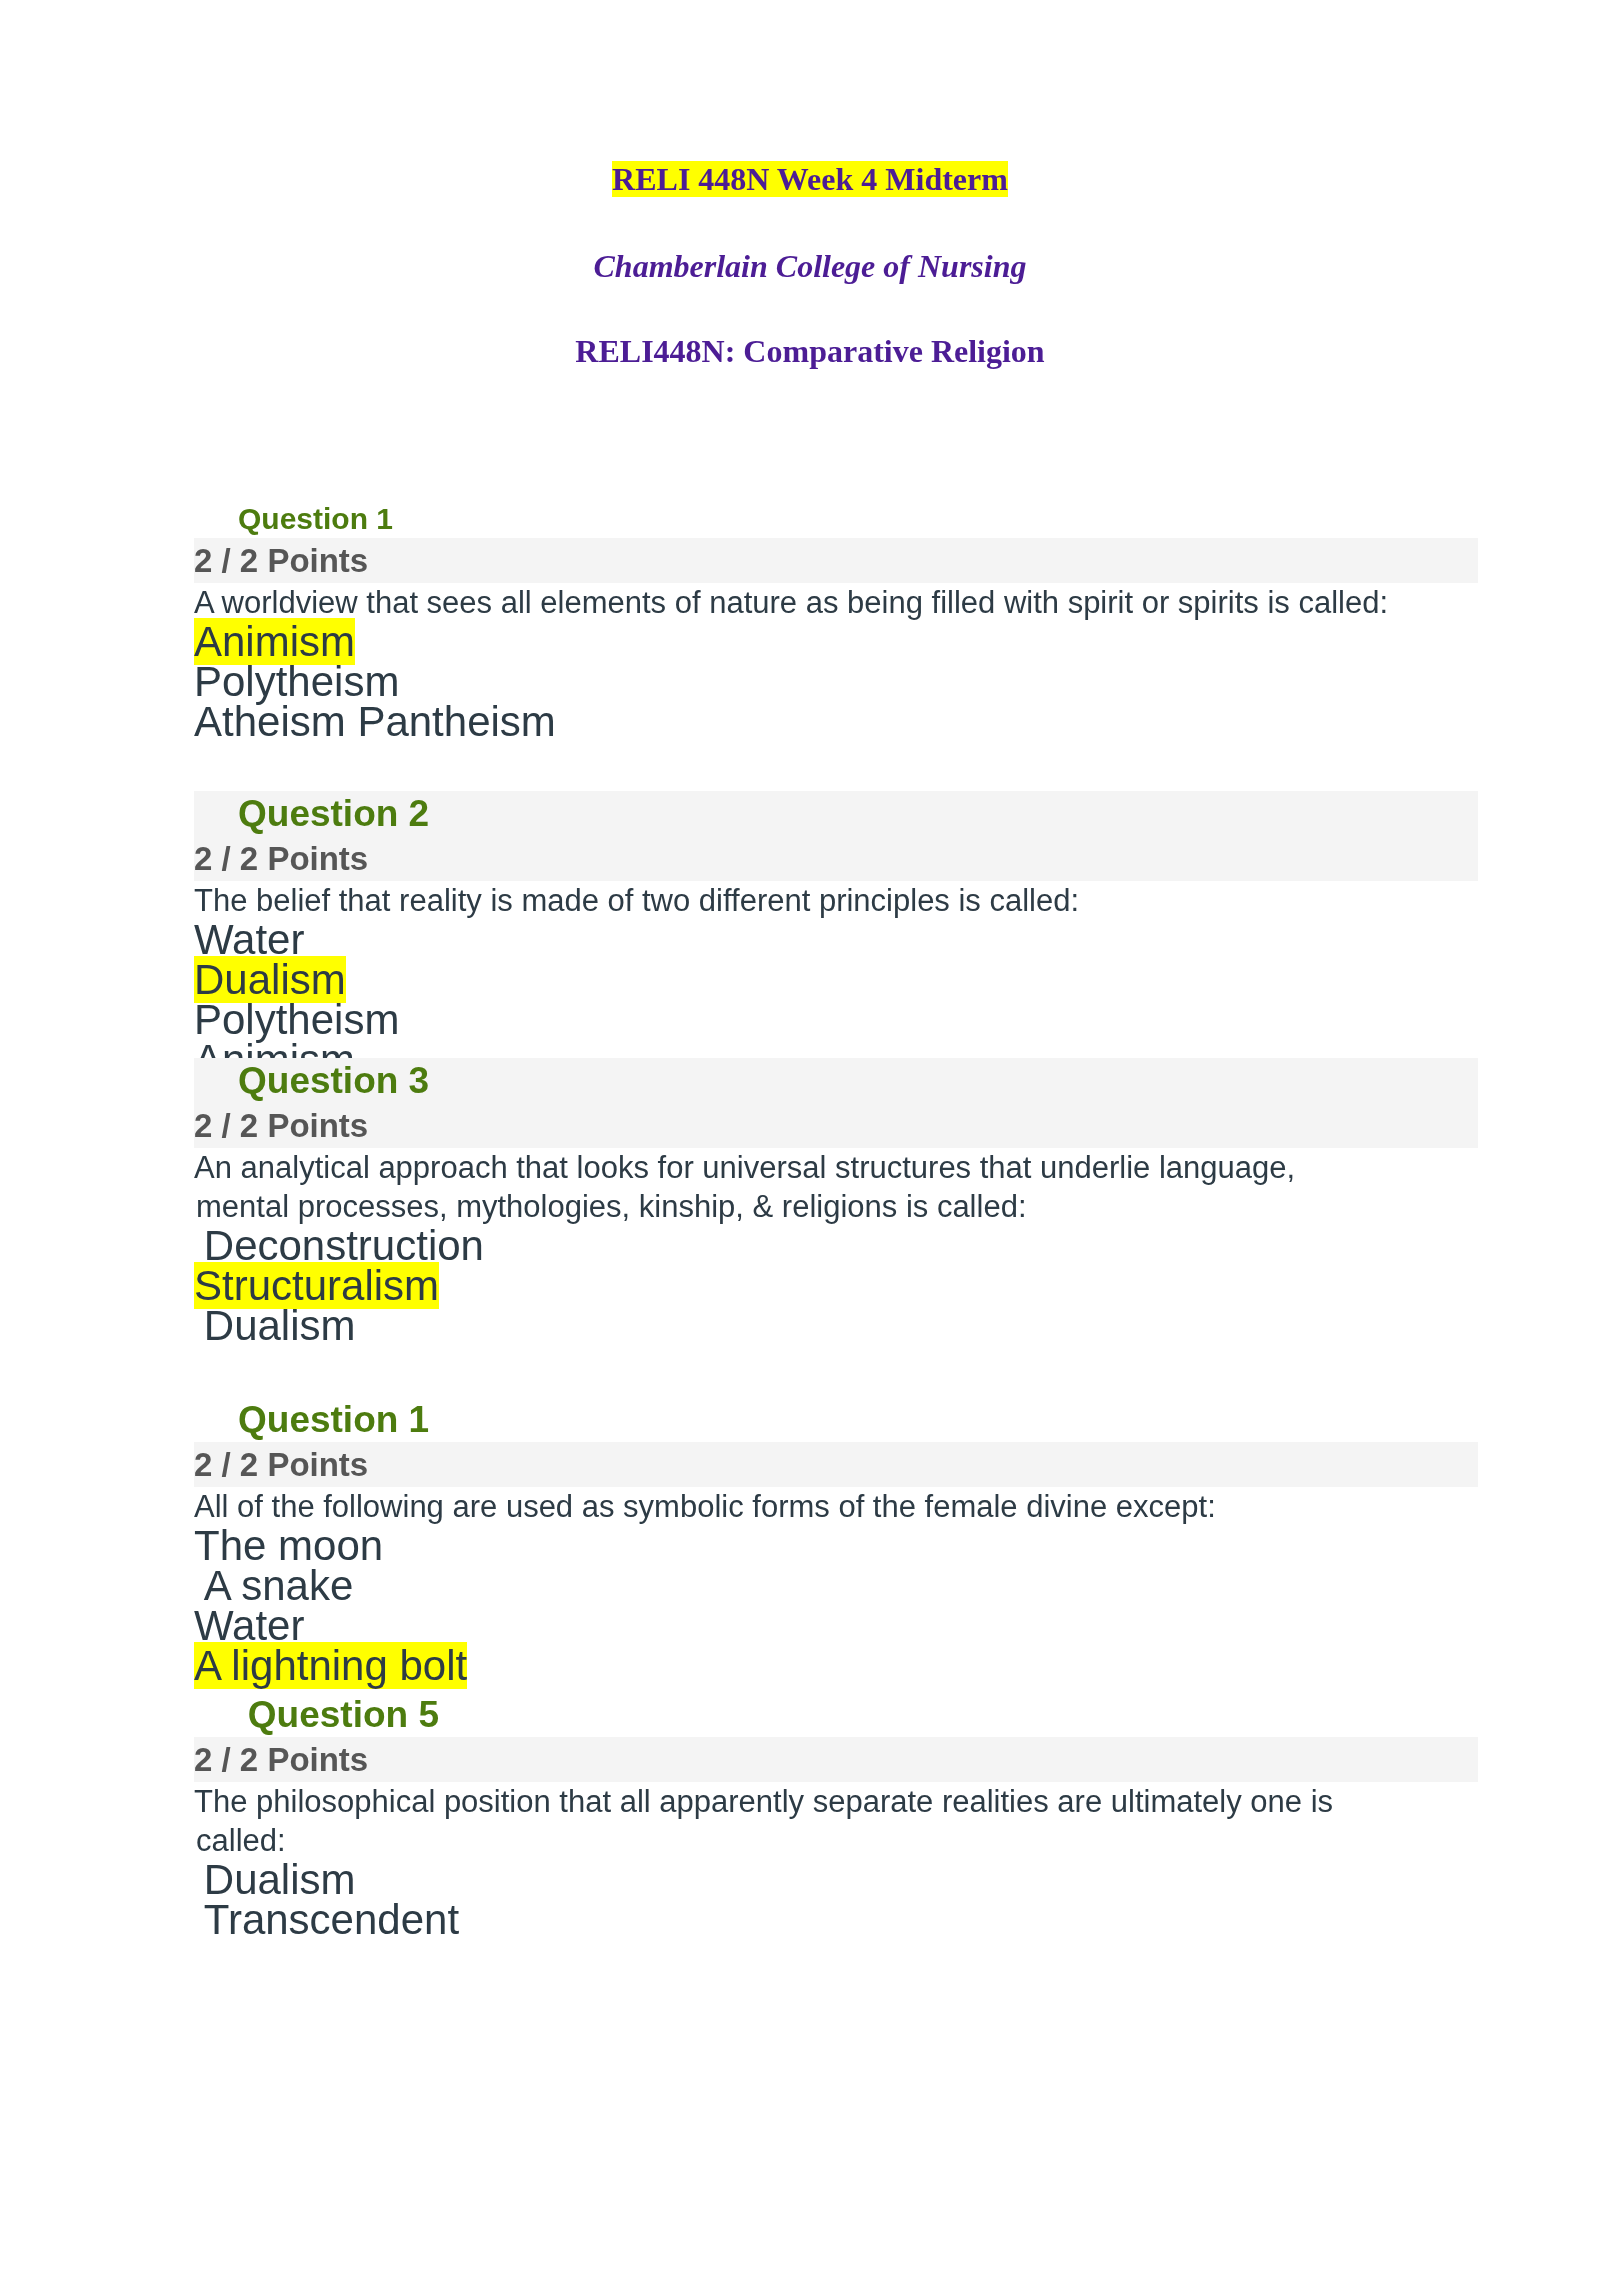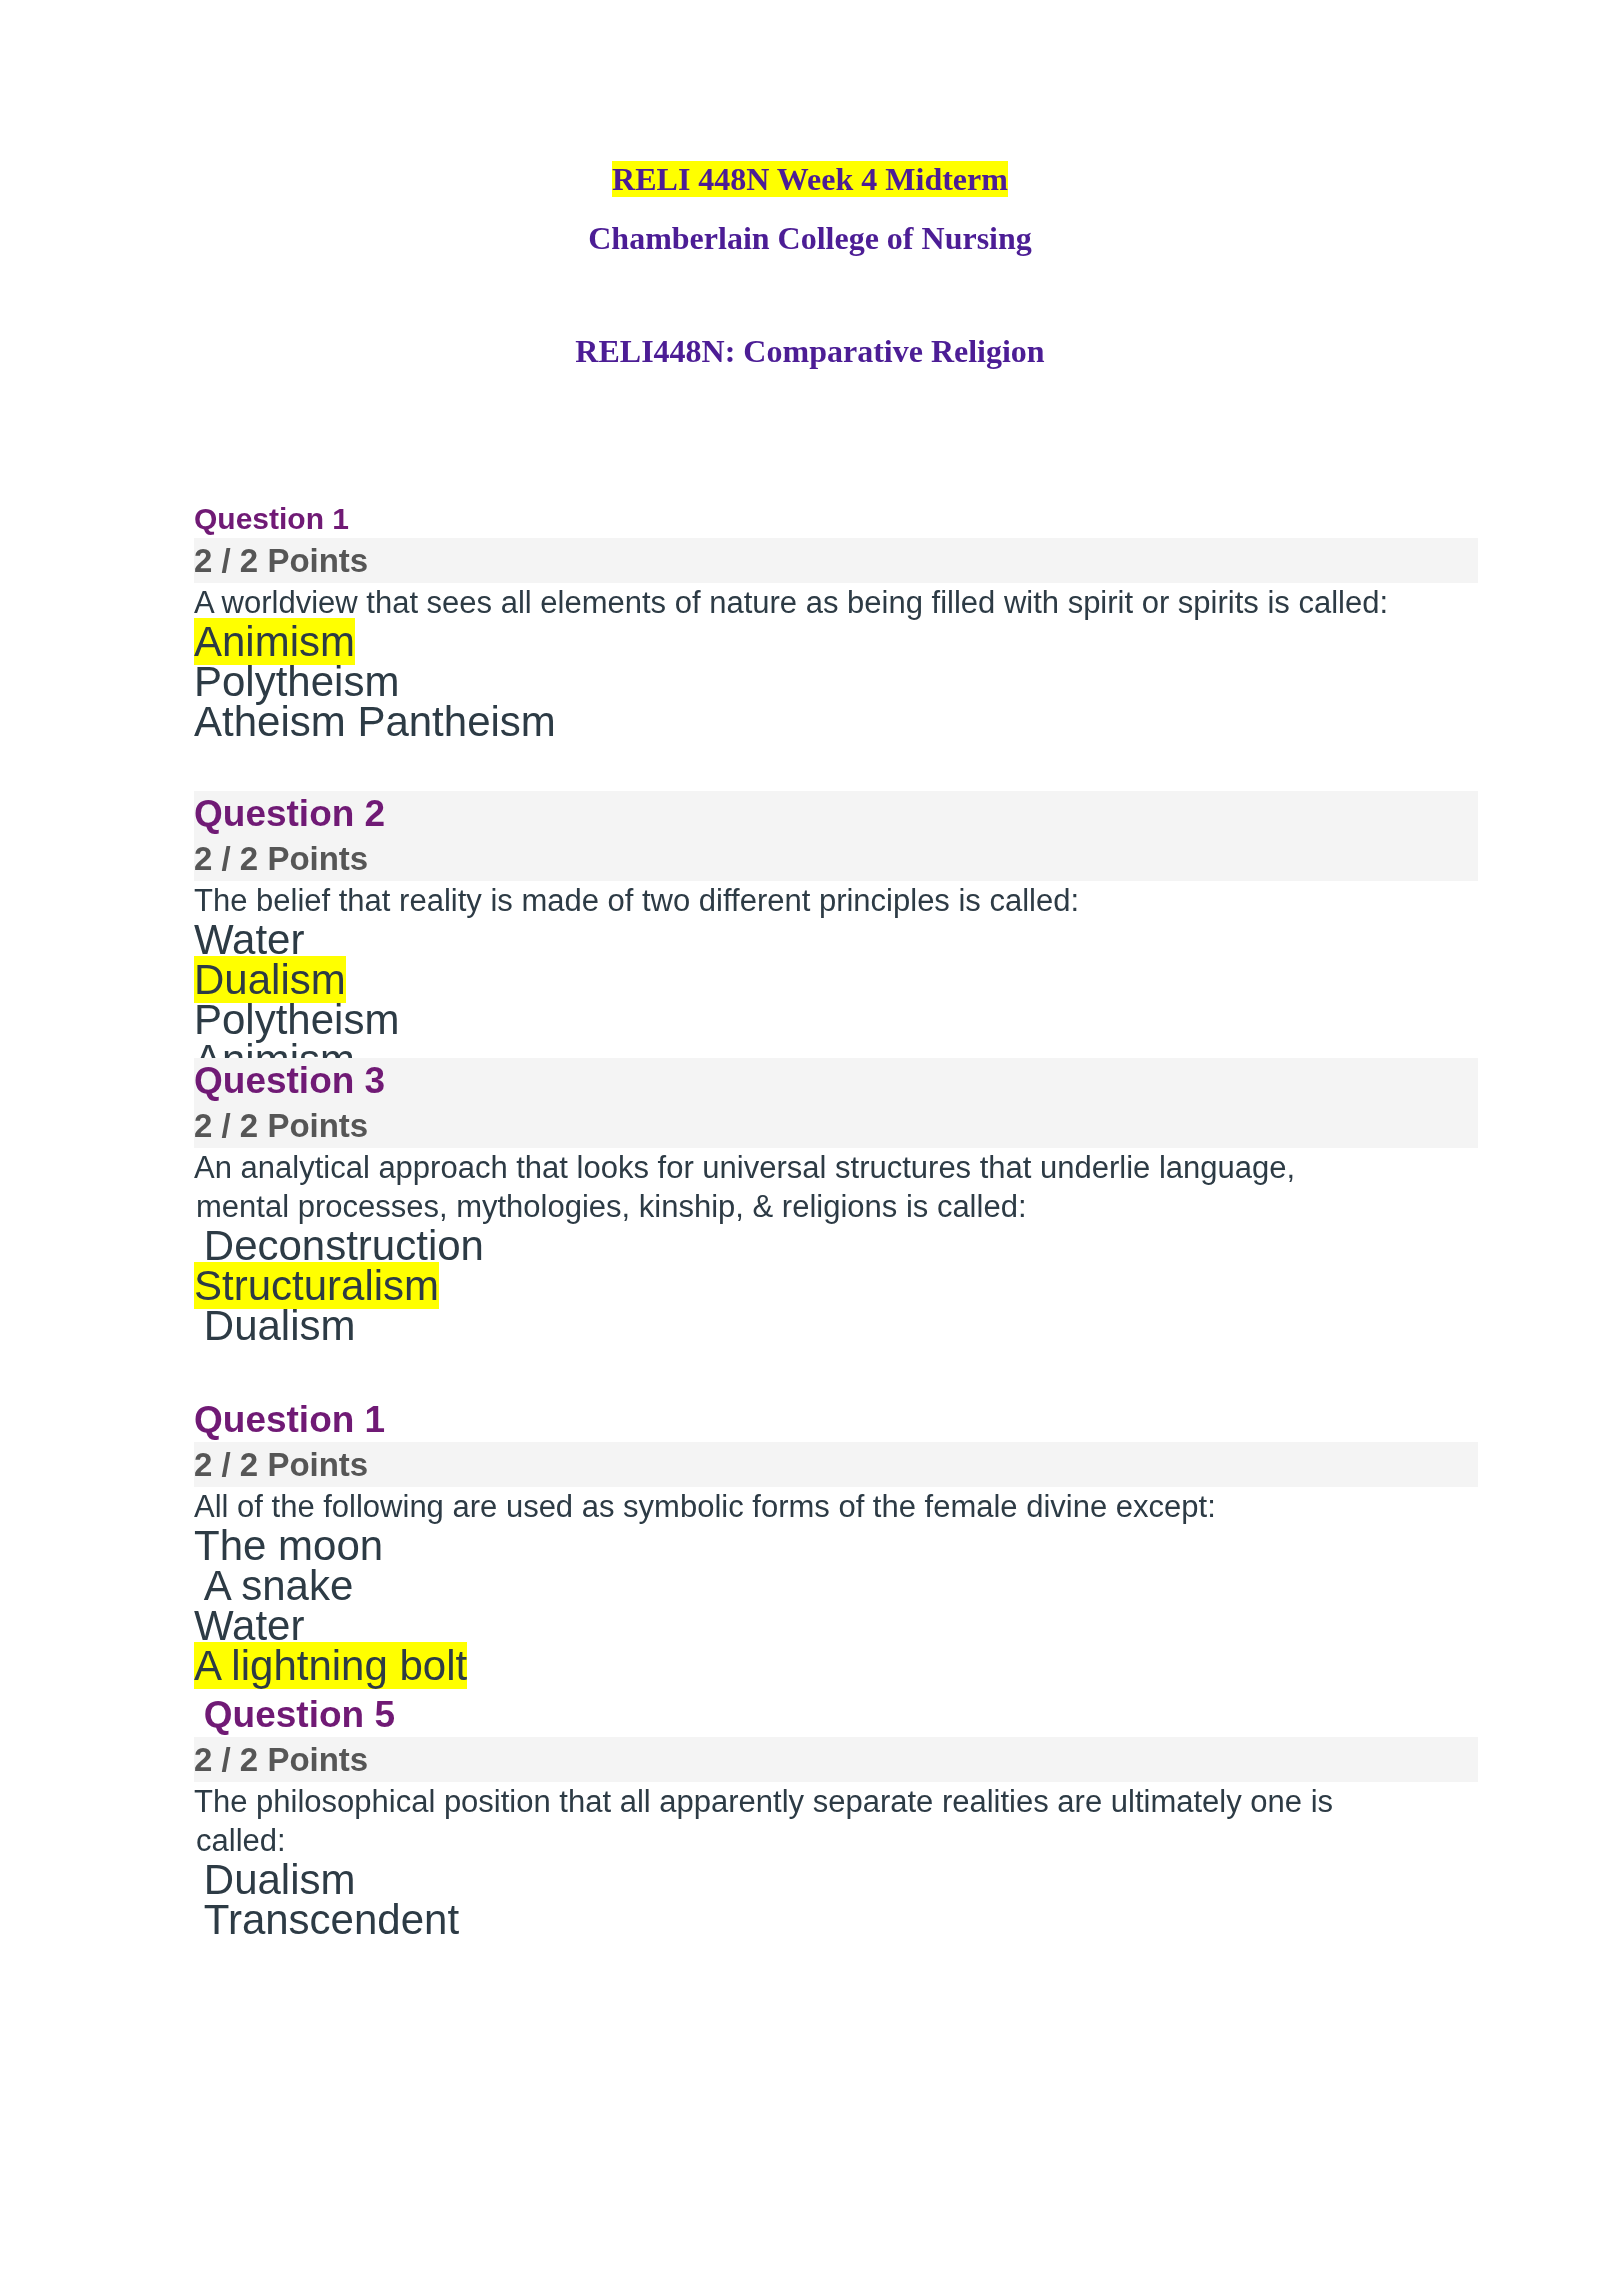--- a/index.html
+++ b/index.html
@@ -2,35 +2,35 @@
 <html><head>
 <meta charset="utf-8">
 <style>
   html, body { margin:0; padding:0; background:#ffffff; }
   body { width:1620px; height:2293px; position:relative; overflow:hidden; }
   .center-line { position:absolute; left:0; width:1620px; text-align:center;
     font-family:"Liberation Serif", serif; font-weight:bold; font-size:32px; color:#4c1d95; line-height:39px; }
   .hl { background:#ffff00; }
   .q { position:absolute; left:194px; width:1284px; font-family:"Liberation Sans", sans-serif; color:#2d3b45; }
   .qhead { background:#f4f4f4; }
-  .qtitle { font-weight:bold; font-size:37px; line-height:45px; color:#701a75; }
+  .qtitle { font-weight:bold; font-size:37px; line-height:45px; color:#4d7c0f;margin-left:44px; }
   .qtitle.small { font-size:30px; line-height:39px; }
   .pts { font-weight:bold; font-size:33px; line-height:45px; color:#565656; background:#f4f4f4; }
   .qtext { font-size:31px; line-height:39px; }
   .opt { font-size:42px; line-height:40px; display:block; }
   .opt span { padding:0; }
   .indent { padding-left:9.8px; }
 </style>
 </head>
 <body>
 
 <div class="center-line" style="top:160px;">
   <span class="hl">RELI 448N Week 4 Midterm</span>
 </div>
-<div class="center-line" style="top:219px;">Chamberlain College of Nursing</div>
+<div class="center-line" style="top:247px;font-style:italic;">Chamberlain College of Nursing</div>
 <div class="center-line" style="top:312px;margin-top:20px;">RELI448N: Comparative Religion</div>
 
 <div class="q" style="top:499px;">
   <div class="qtitle small">Question 1</div>
   <div class="pts">2 / 2 Points</div>
   <div class="qtext">A worldview that sees all elements of nature as being filled with spirit or spirits is called:</div>
   <div class="opt"><span class="hl">Animism</span></div>
   <div class="opt">Polytheism</div>
   <div class="opt">Atheism Pantheism</div>
 </div>

